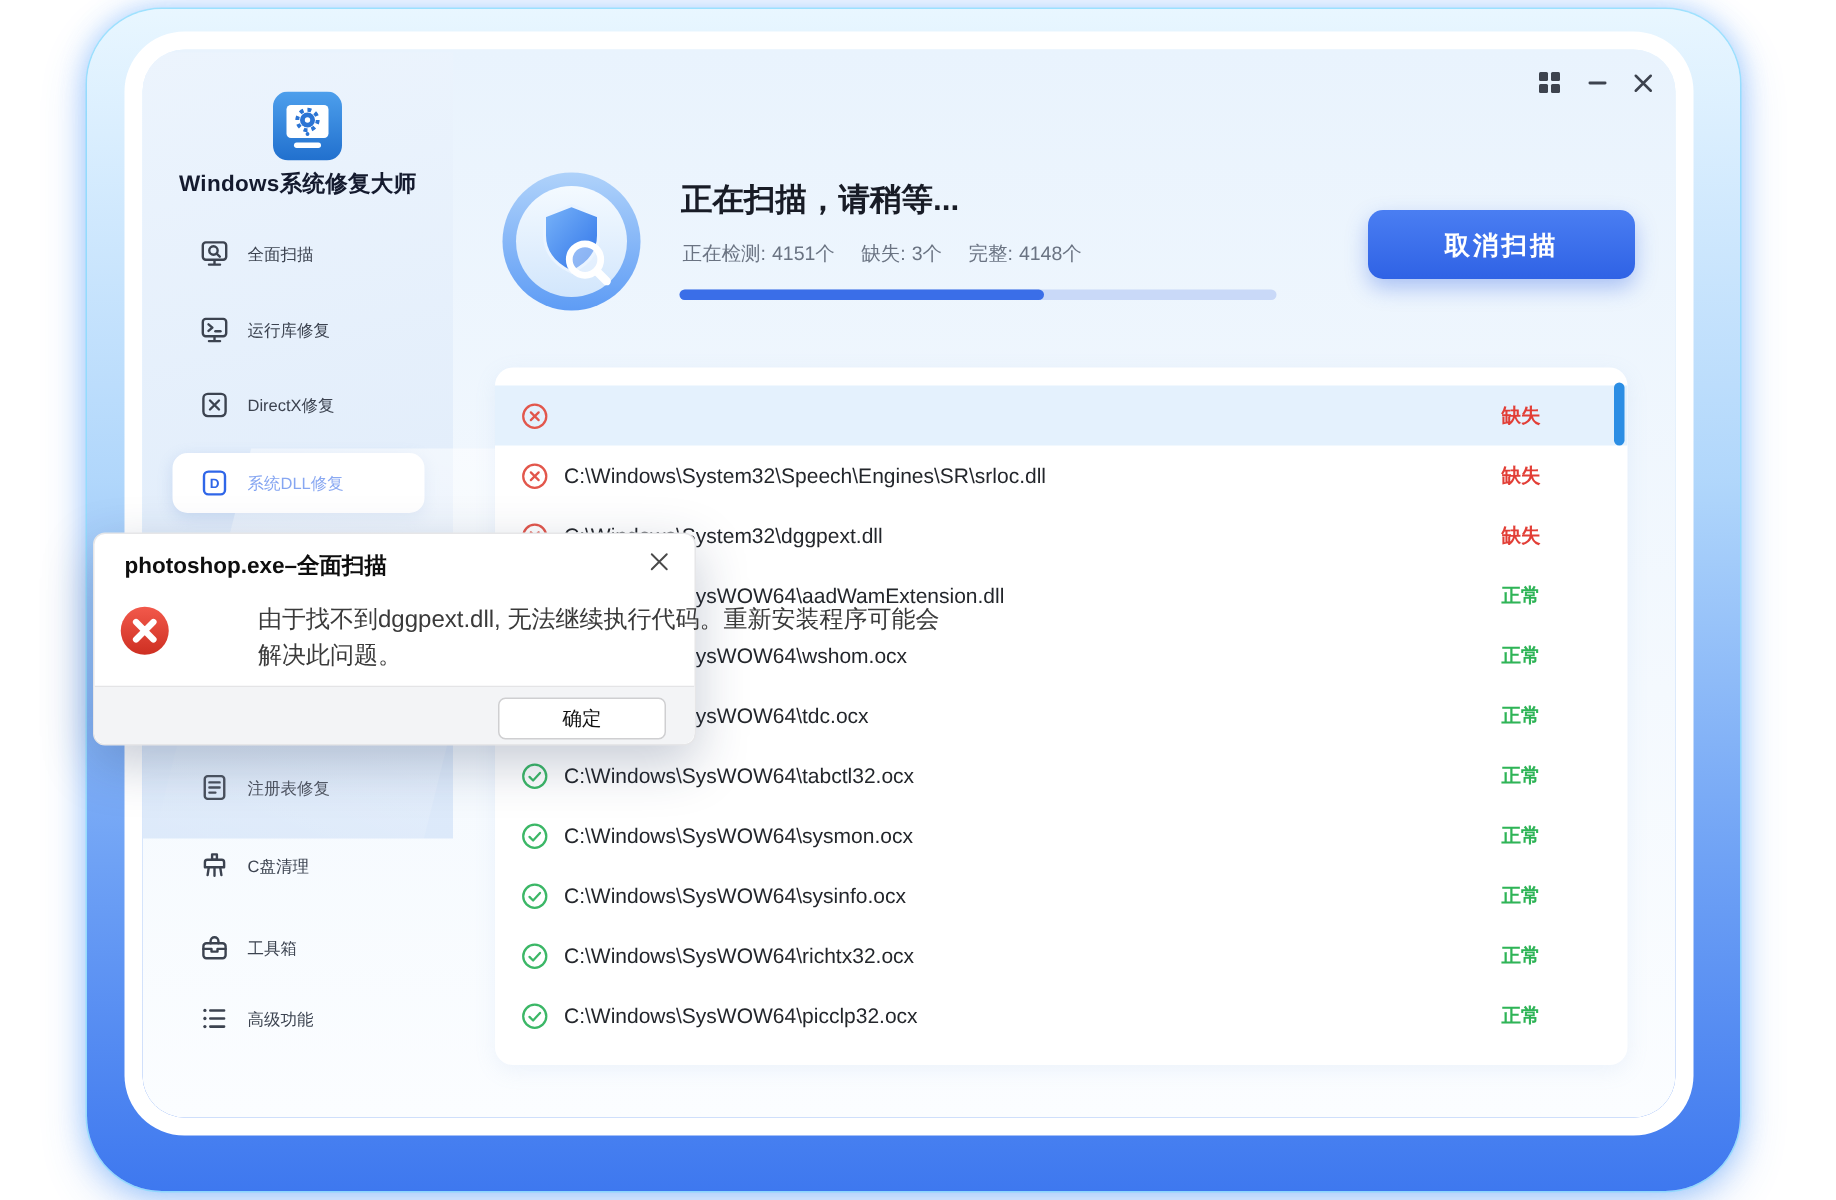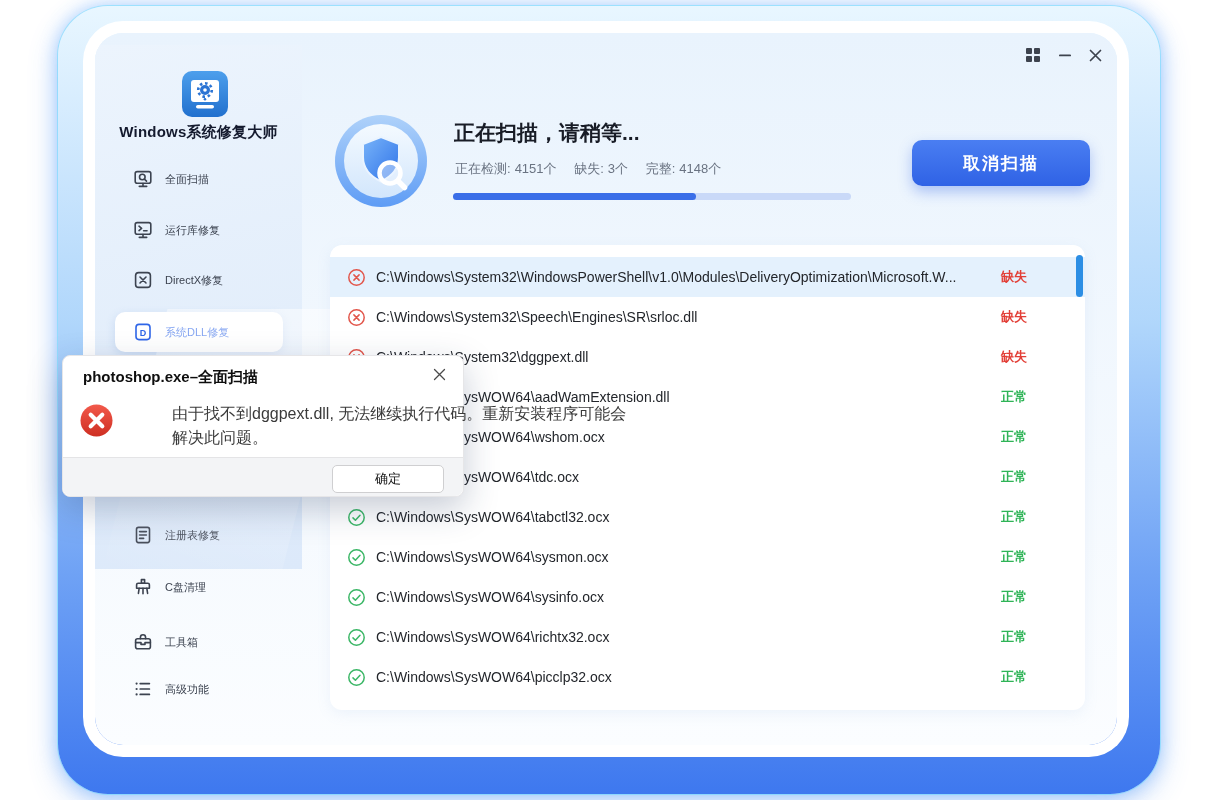--- a/index.html
+++ b/index.html
@@ -10,21 +10,21 @@
   .glow-frame{position:absolute;left:58px;top:6px;width:1102px;height:788px;border-radius:50px;
     background:linear-gradient(180deg,rgba(205,236,255,.45) 0%,rgba(150,201,250,.75) 40%,#6FA2F5 72%,#3E78EF 100%);
     box-shadow:0 0 0 1px rgba(64,222,255,.35),0 0 18px rgba(80,160,255,.45),0 10px 30px rgba(60,130,240,.30);}
 
   
   .window{position:absolute;left:95px;top:33px;width:1022px;height:712px;border-radius:28px;
     background:linear-gradient(180deg,#E9F3FD 0%,#F4F9FE 60%,#FBFDFF 100%);
     box-shadow:0 0 0 12px #ffffff;overflow:hidden;}
 
   
-  .sidebar{position:absolute;left:0;top:12px;width:207px;height:524px;
+  .sidebar{position:absolute;left:0;top:2px;width:207px;height:524px;
     background:linear-gradient(168deg,#ECF4FD 0%,#E3EEFB 55%,#DCE9FA 100%);}
   .sidebar:after{content:"";position:absolute;left:40px;bottom:0;width:180px;height:260px;
     background:linear-gradient(200deg,rgba(255,255,255,.55),rgba(255,255,255,0));
     transform:skewX(-14deg);pointer-events:none;}
   .logo{position:absolute;left:87px;top:26px;width:46px;height:46px;}
   .app-title{position:absolute;left:0;top:78px;width:207px;text-align:center;
     font-size:15px;font-weight:bold;color:#141A2E;letter-spacing:.2px;}
   .nav-item{position:absolute;left:20px;width:168px;height:40px;border-radius:10px;
     display:flex;align-items:center;color:#3C4350;cursor:pointer;}
   .nav-item .nv-icon{width:20px;height:20px;margin:0 12px 0 18px;flex:0 0 auto;display:flex;}
@@ -248,21 +248,20 @@
 
     <div class="list-panel">
       <div class="rows" id="fileList">
           <div class="row selected">
             <span class="row-icon">
               <svg width="19" height="19" viewBox="0 0 19 19" fill="none" stroke="#E2574C" stroke-width="1.5" stroke-linecap="round">
                 <circle cx="9.5" cy="9.5" r="7.7"></circle>
                 <path d="M6.9 6.9 l5.2 5.2 M12.1 6.9 l-5.2 5.2"></path>
               </svg>
             </span>
-            <span class="path">C:\Windows\System32\WindowsPowerShell\v1.0\Modules\DeliveryOptimization\Microsoft.W...</span>
             <span class="badge missing">缺失</span>
           </div>
           <div class="row">
             <span class="row-icon">
               <svg width="19" height="19" viewBox="0 0 19 19" fill="none" stroke="#E2574C" stroke-width="1.5" stroke-linecap="round">
                 <circle cx="9.5" cy="9.5" r="7.7"></circle>
                 <path d="M6.9 6.9 l5.2 5.2 M12.1 6.9 l-5.2 5.2"></path>
               </svg>
             </span>
             <span class="path">C:\Windows\System32\Speech\Engines\SR\srloc.dll</span>

